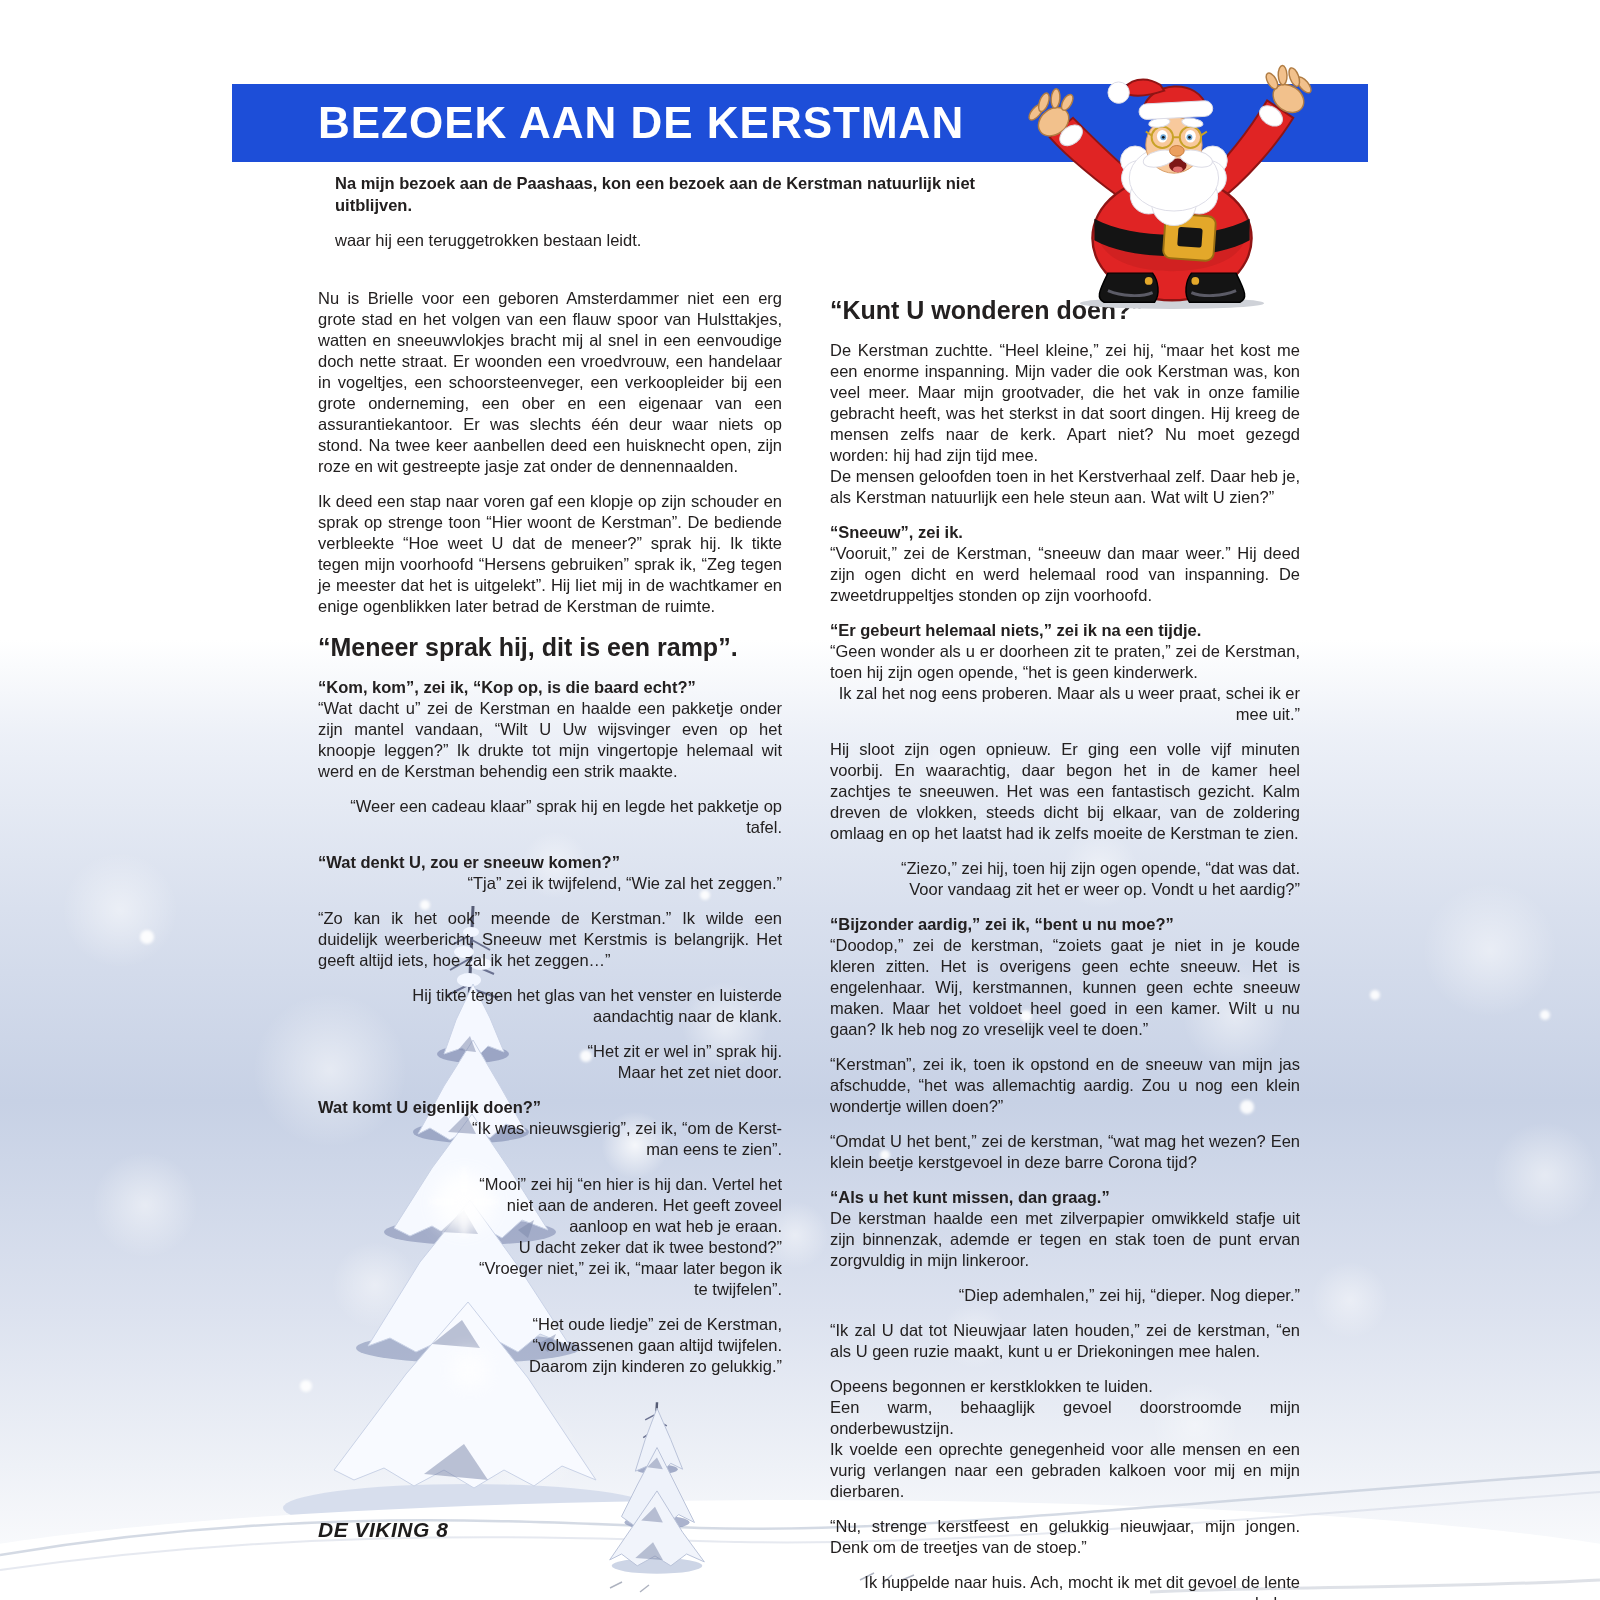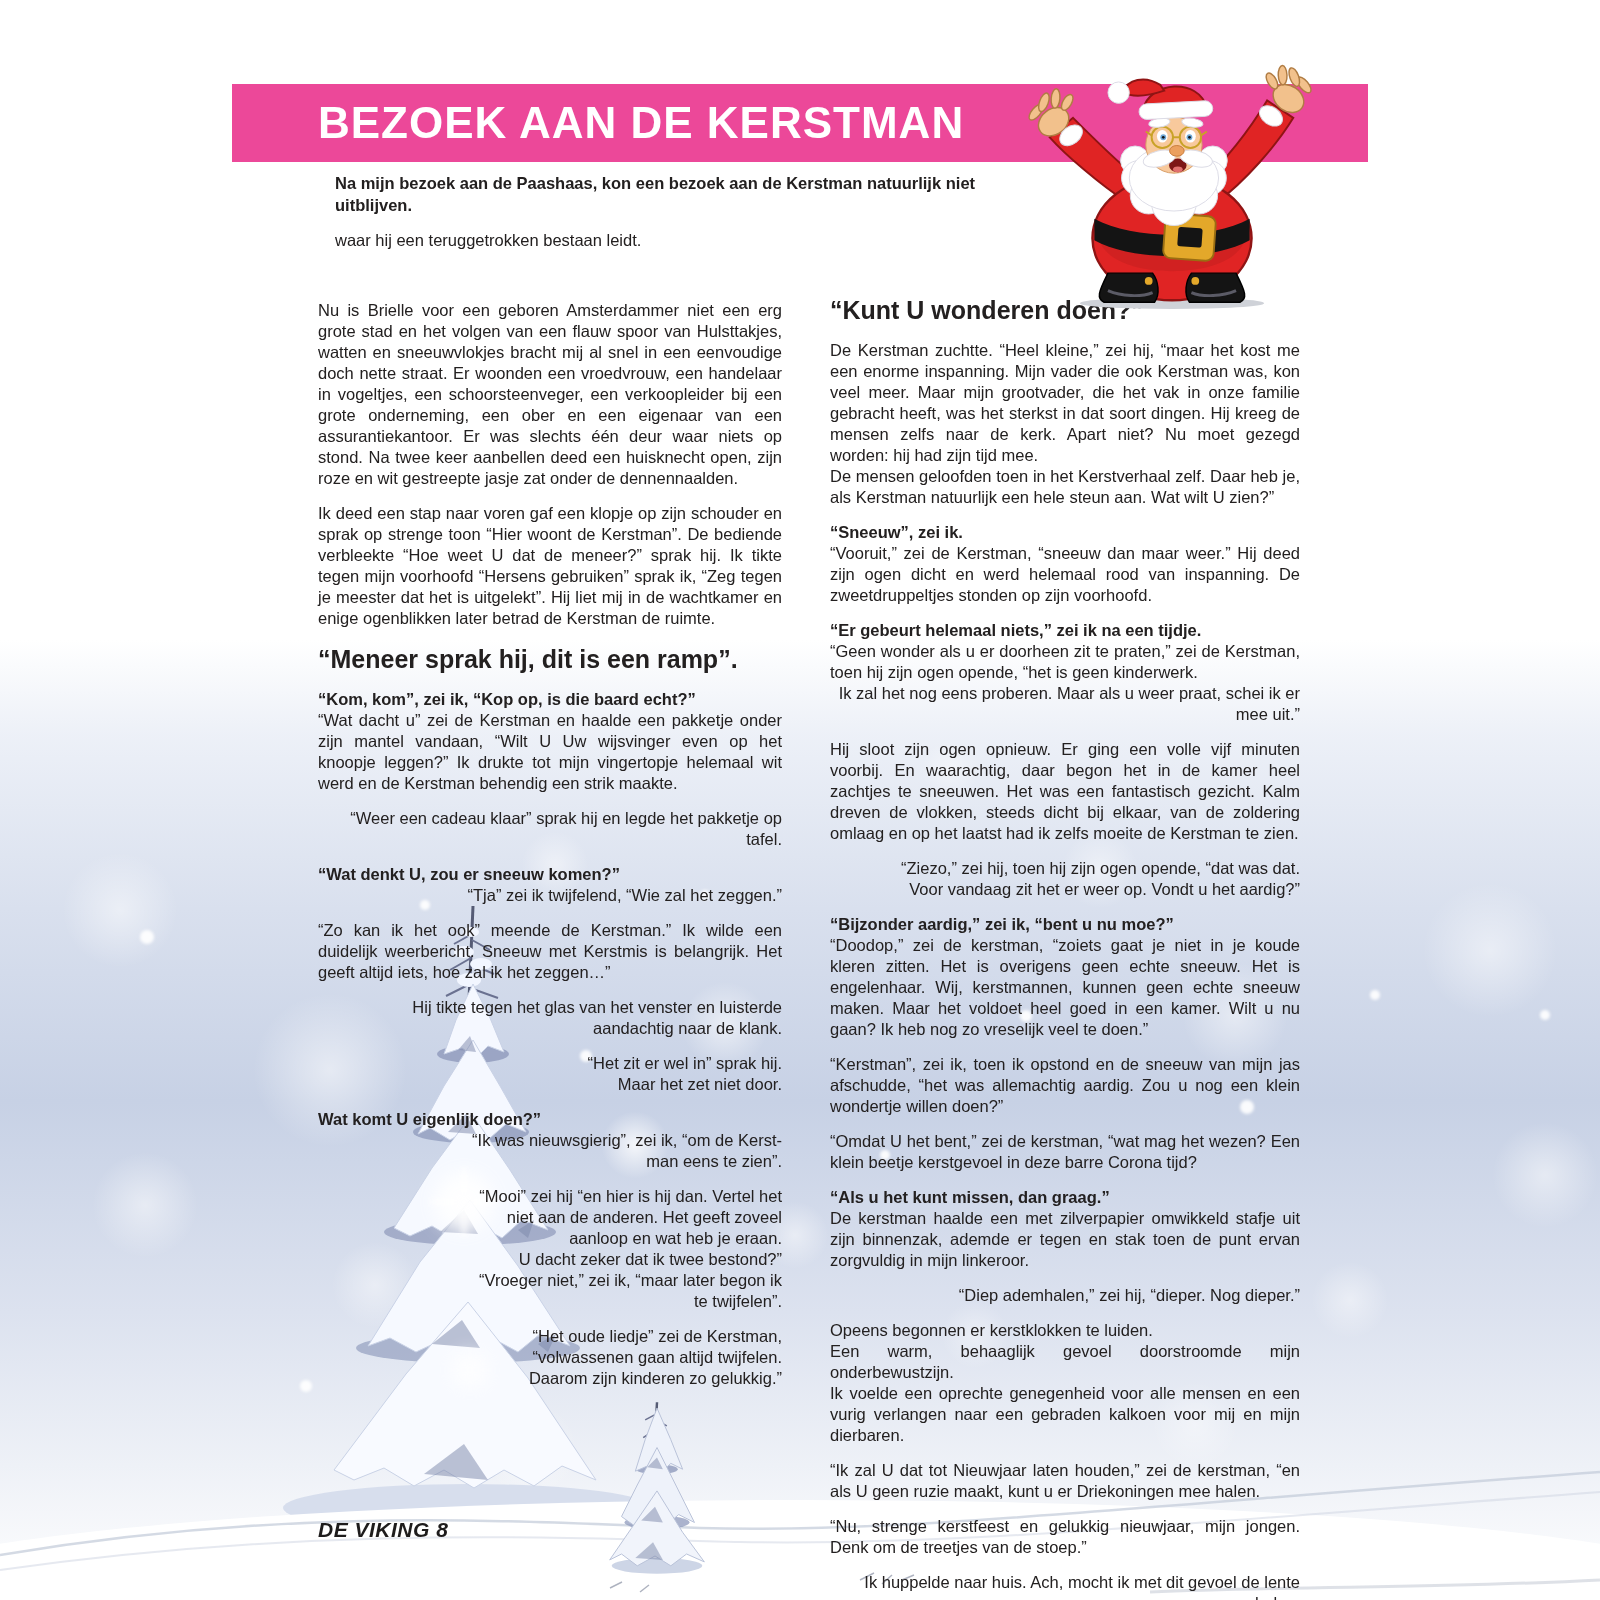--- a/index.html
+++ b/index.html
@@ -12,32 +12,32 @@
       rgba(214,222,238,0) 0%, rgba(214,222,238,.45) 10%,
       #d9e0ee 28%, #c7d1e5 48%, #dce2ef 70%, #eef1f7 86%, #ffffff 100%);}
   .bk{position:absolute;border-radius:50%;z-index:1;
       background:radial-gradient(circle,rgba(255,255,255,.95) 0%,rgba(255,255,255,0) 68%);}
   .dot{position:absolute;border-radius:50%;background:rgba(255,255,255,.9);
        filter:blur(1.5px);z-index:1;}
   .ground{left:0;top:1430px;width:1600px;height:170px;z-index:3;}
   .tree-big{left:218px;top:900px;width:480px;height:645px;z-index:2;}
   .tree-small{left:588px;top:1396px;width:138px;height:178px;z-index:3;}
   
-  .banner{left:232px;top:84px;width:1136px;height:78px;background:#ec4899;z-index:4;
+  .banner{left:232px;top:84px;width:1136px;height:78px;background:#1d4ed8;z-index:4;
           display:flex;align-items:center;}
   .banner h1{margin:0 0 0 86px;color:#ffffff;font-size:44px;font-weight:700;
              letter-spacing:1px;}
   .santa{left:1002px;top:48px;width:340px;height:262px;z-index:5;}
   
   .intro{left:335px;top:172px;width:700px;z-index:4;}
   .intro .lead{font-weight:700;font-size:16.5px;line-height:22px;}
   .intro .iline{font-size:16.5px;line-height:24px;}
   .intro .ibody{margin-top:12px;}
   .col{z-index:4;font-size:16.5px;line-height:21px;}
-  .col-left{left:318px;top:300px;width:464px;}
+  .col-left{left:318px;top:288px;width:464px;}
   .col-right{left:830px;top:296px;width:470px;}
   .col p{margin:0 0 14px 0;text-align:justify;hyphens:auto;}
   .col .nogap{margin-bottom:0;}
   .col .rag{text-align:right;}
   h2{font-size:25px;font-weight:700;margin:16px 0 16px 0;line-height:28px;}
   .col-right h2{margin-top:0;}
   .bhead{font-weight:700;margin:0;text-align:left;}
   .ind1{margin-left:112px;} .ind2{margin-left:148px;}
   .ind3{margin-left:162px;} .ind3b{margin-left:172px;}
   .ind4{margin-left:178px;} .ind5{margin-left:200px;}
@@ -308,23 +308,23 @@
     <span>“Ziezo,” zei hij, toen hij zijn ogen opende, “dat was dat.</span><br>
     <span>Voor vandaag zit het er weer op. Vondt u het aardig?”</span>
   </p>
   <p class="bhead nogap">“Bijzonder aardig,” zei ik, “bent u nu moe?”</p>
   <p>“Doodop,” zei de kerstman, “zoiets gaat je niet in je koude kleren zitten. Het is overigens geen echte sneeuw. Het is engelenhaar. Wij, kerstmannen, kunnen geen echte sneeuw maken. Maar het voldoet heel goed in een kamer. Wilt u nu gaan? Ik heb nog zo vreselijk veel te doen.”</p>
   <p>“Kerstman”, zei ik, toen ik opstond en de sneeuw van mijn jas afschudde, “het was allemachtig aardig. Zou u nog een klein wondertje willen doen?”</p>
   <p>“Omdat U het bent,” zei de kerstman, “wat mag het wezen? Een klein beetje kerstgevoel in deze barre Corona tijd?</p>
   <p class="bhead nogap">“Als u het kunt missen, dan graag.”</p>
   <p>De kerstman haalde een met zilverpapier omwikkeld stafje uit zijn binnenzak, ademde er tegen en stak toen de punt ervan zorgvuldig in mijn linkeroor.</p>
   <p class="rag">“Diep ademhalen,” zei hij, “dieper. Nog dieper.”</p>
+  <p>“Ik zal U dat tot Nieuwjaar laten houden,” zei de kerstman, “en als U geen ruzie maakt, kunt u er Driekoningen mee halen.</p>
   <p>
     <span>Opeens begonnen er kerstklokken te luiden.</span><br>
     <span>Een warm, behaaglijk gevoel doorstroomde mijn onderbewustzijn.</span><br>
     <span>Ik voelde een oprechte genegenheid voor alle mensen en een vurig verlangen naar een gebraden kalkoen voor mij en mijn dierbaren.</span>
   </p>
-  <p>“Ik zal U dat tot Nieuwjaar laten houden,” zei de kerstman, “en als U geen ruzie maakt, kunt u er Driekoningen mee halen.</p>
   <p>“Nu, strenge kerstfeest en gelukkig nieuwjaar, mijn jongen. Denk om de treetjes van de stoep.”</p>
   <p class="rag">Ik huppelde naar huis. Ach, mocht ik met dit gevoel de lente maar halen.</p>
 </div>
 
 <div class="layer footer">DE VIKING 8</div>
 
 </body></html>

